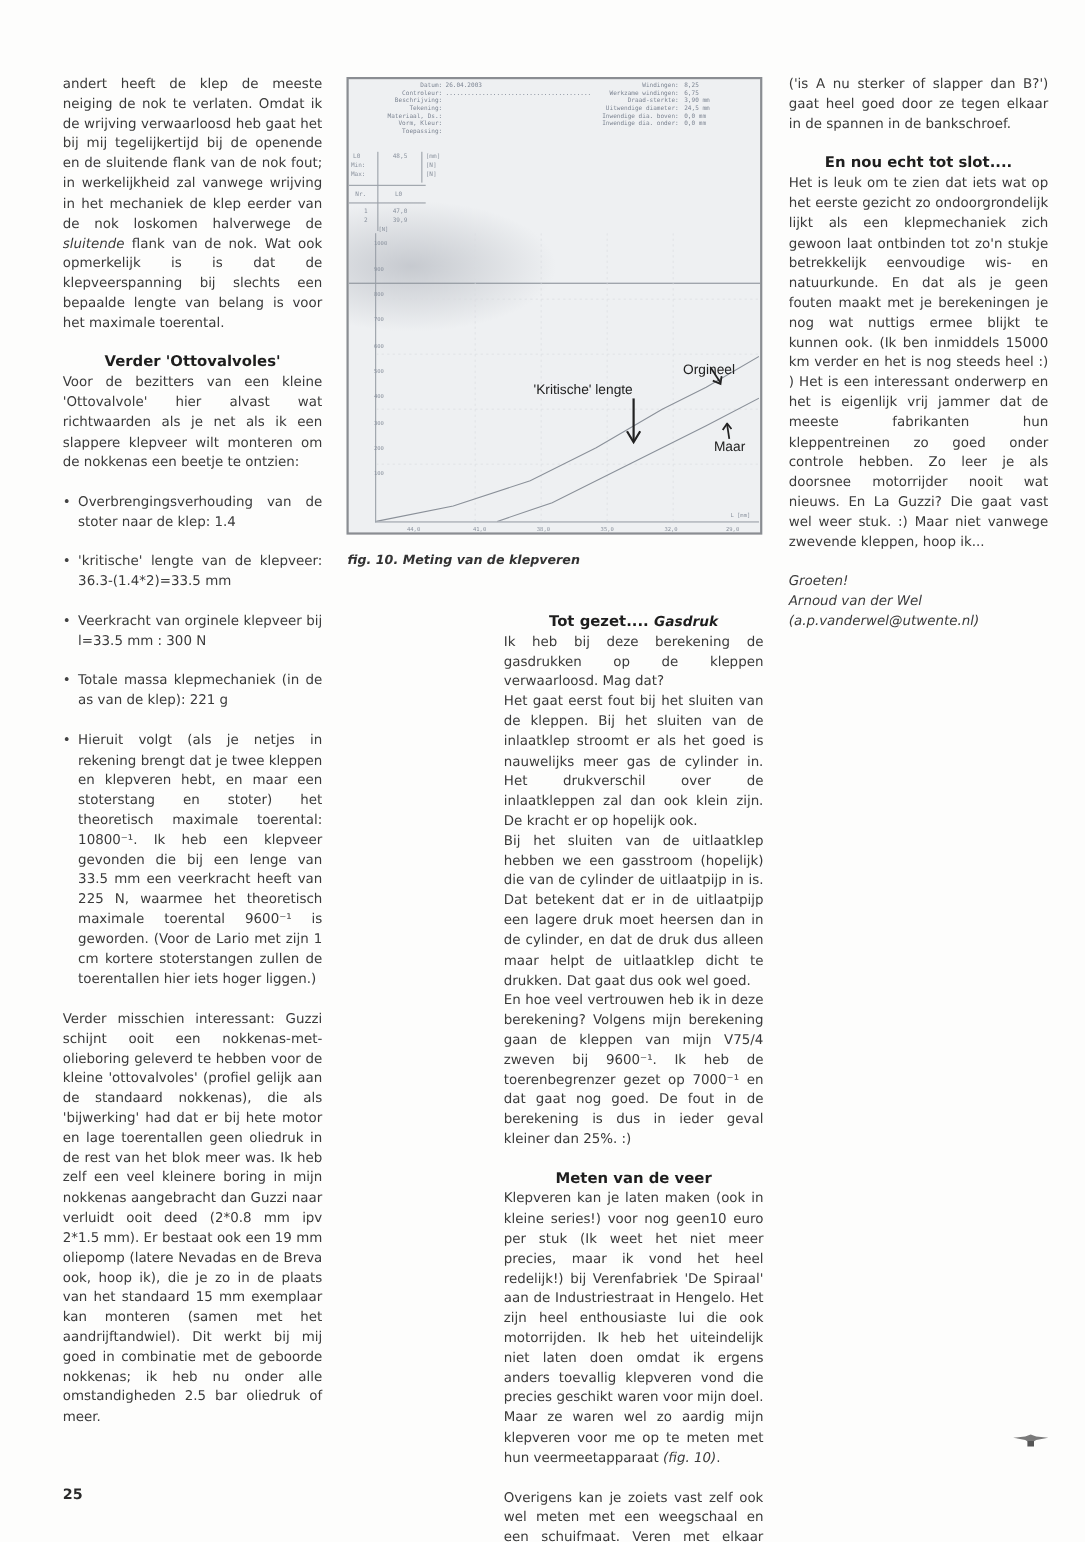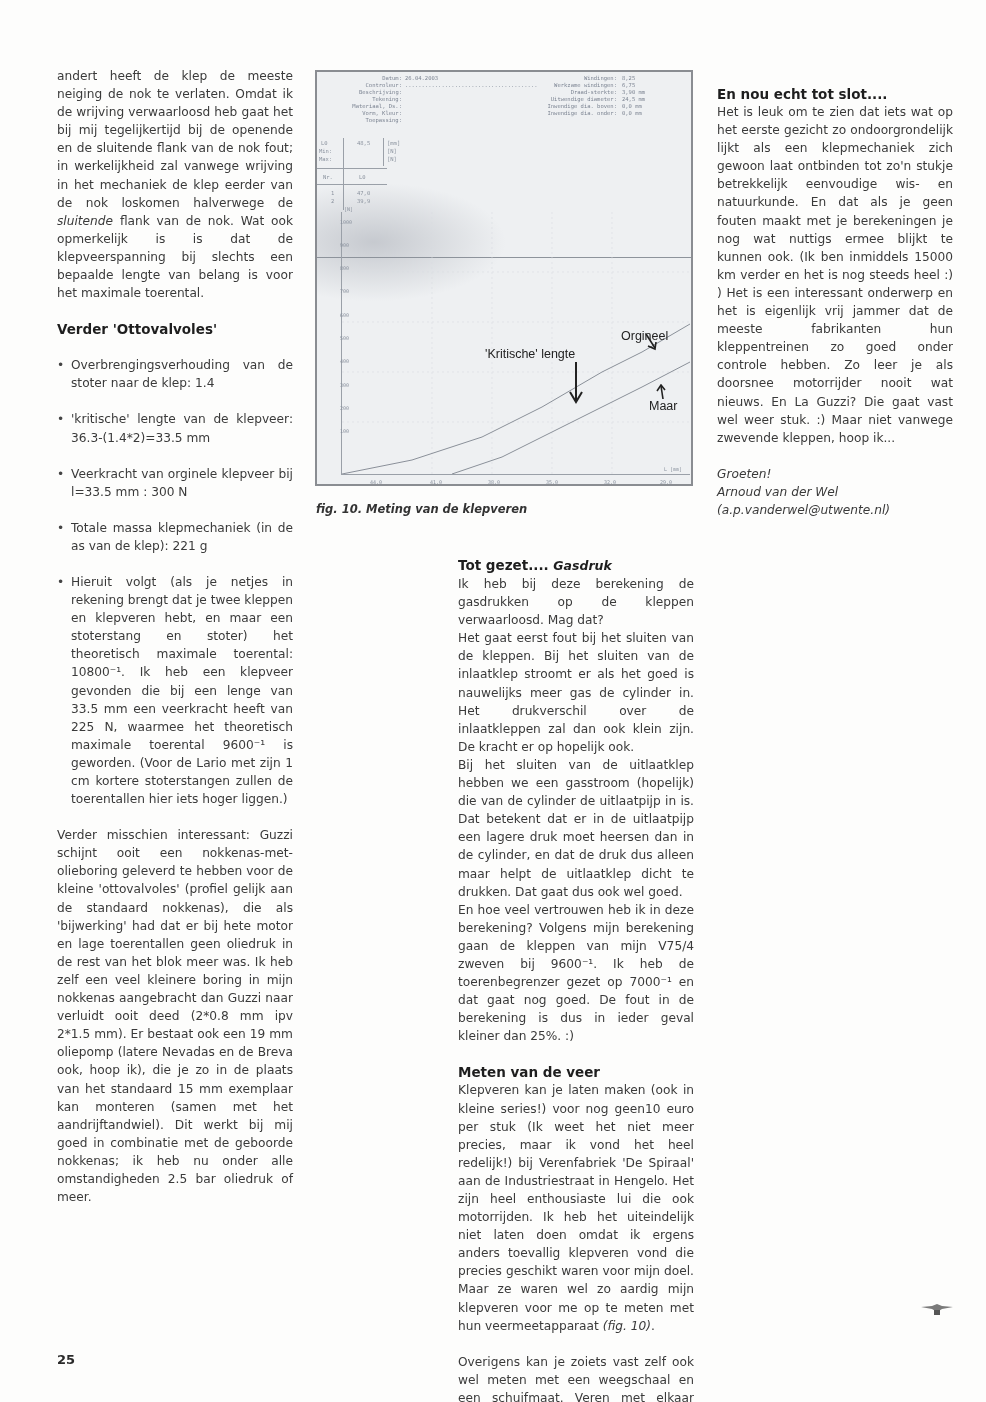--- a/index.html
+++ b/index.html
@@ -5,21 +5,21 @@
   html, body { margin:0; padding:0; }
   body {
     width:986px; height:1402px; background:#fdfdfc; position:relative; overflow:hidden;
     font-family: "DejaVu Sans", sans-serif; color:#3a3a3a;
   }
   .col { position:absolute; font-size:12.2px; line-height:18.1px; text-align:justify; }
   .col p { margin:0; }
   .col1 { left:57px; top:67px; width:236px; }
   .col2 { left:458px; top:556px; width:236px; }
   .col3 { left:717px; top:67px; width:236px; }
-  h3 { font-size:13.5px; font-weight:bold; color:#1e1e1e; margin:0; line-height:18px; text-align:left; }
+  h3 { font-size:13.5px; font-weight:bold; color:#1e1e1e; margin:0; line-height:18px; text-align:center; }
   h3 .sub { font-style:italic; font-weight:bold; font-size:12.5px; }
   .gap { height:18px; }
   ul { list-style:none; margin:0; padding:0; }
   ul li { position:relative; padding-left:14px; margin-bottom:18px; }
   ul li::before { content:"\2022"; position:absolute; left:0; top:0; color:#444; }
   .it { font-style:italic; }
   .sig { font-style:italic; text-align:left; }
   .pagenum { position:absolute; left:57px; top:1352px; font-size:13px; font-weight:bold; color:#2a2a2a; }
   
   .figure { position:absolute; left:315px; top:70px; width:378px; height:416px;
@@ -34,20 +34,21 @@
   .fig-caption { position:absolute; left:316px; top:502px; font-style:italic; font-weight:bold; font-size:11.5px; color:#333; }
   .logo { position:absolute; left:920px; top:1302px; width:34px; height:16px; }
 </style>
 </head>
 <body>
 
 <div class="col col1">
   <p><span>andert heeft de klep de meeste neiging de nok te verlaten. Omdat ik de wrijving verwaarloosd heb gaat het bij mij tegelijkertijd bij de openende en de sluitende flank van de nok fout; in werkelijkheid zal vanwege wrijving in het mechaniek de klep eerder van de nok loskomen halverwege de </span><span class="it">sluitende</span><span> flank van de nok. Wat ook opmerkelijk is is dat de klepveerspanning bij slechts een bepaalde lengte van belang is voor het maximale toerental.</span></p>
   <div class="gap"></div>
   <h3>Verder 'Ottovalvoles'</h3>
+  <p>Voor de bezitters van een kleine 'Ottovalvole' hier alvast wat richtwaarden als je net als ik een slappere klepveer wilt monteren om de nokkenas een beetje te ontzien:</p>
   <div class="gap"></div>
   <ul>
     <li>Overbrengingsverhouding van de stoter naar de klep: 1.4</li>
     <li>'kritische' lengte van de klepveer: 36.3-(1.4*2)=33.5 mm</li>
     <li>Veerkracht van orginele klepveer bij l=33.5 mm : 300 N</li>
     <li>Totale massa klepmechaniek (in de as van de klep): 221 g</li>
     <li>Hieruit volgt (als je netjes in rekening brengt dat je twee kleppen en klepveren hebt, en maar een stoterstang en stoter) het theoretisch maximale toerental: 10800⁻¹. Ik heb een klepveer gevonden die bij een lenge van 33.5 mm een veerkracht heeft van 225 N, waarmee het theoretisch maximale toerental 9600⁻¹ is geworden. (Voor de Lario met zijn 1 cm kortere stoterstangen zullen de toerentallen hier iets hoger liggen.)</li>
   </ul>
   <p>Verder misschien interessant: Guzzi schijnt ooit een nokkenas-met-olieboring geleverd te hebben voor de kleine 'ottovalvoles' (profiel gelijk aan de standaard nokkenas), die als 'bijwerking' had dat er bij hete motor en lage toerentallen geen oliedruk in de rest van het blok meer was. Ik heb zelf een veel kleinere boring in mijn nokkenas aangebracht dan Guzzi naar verluidt ooit deed (2*0.8 mm ipv 2*1.5 mm). Er bestaat ook een 19 mm oliepomp (latere Nevadas en de Breva ook, hoop ik), die je zo in de plaats van het standaard 15 mm exemplaar kan monteren (samen met het aandrijftandwiel). Dit werkt bij mij goed in combinatie met de geboorde nokkenas; ik heb nu onder alle omstandigheden 2.5 bar oliedruk of meer.</p>
 </div>
@@ -166,20 +167,21 @@
   <p>Bij het sluiten van de uitlaatklep hebben we een gasstroom (hopelijk) die van de cylinder de uitlaatpijp in is. Dat betekent dat er in de uitlaatpijp een lagere druk moet heersen dan in de cylinder, en dat de druk dus alleen maar helpt de uitlaatklep dicht te drukken. Dat gaat dus ook wel goed.</p>
   <p>En hoe veel vertrouwen heb ik in deze berekening? Volgens mijn berekening gaan de kleppen van mijn V75/4 zweven bij 9600⁻¹. Ik heb de toerenbegrenzer gezet op 7000⁻¹ en dat gaat nog goed. De fout in de berekening is dus in ieder geval kleiner dan 25%. :)</p>
   <div class="gap"></div>
   <h3>Meten van de veer</h3>
   <p><span>Klepveren kan je laten maken (ook in kleine series!) voor nog geen10 euro per stuk (Ik weet het niet meer precies, maar ik vond het heel redelijk!) bij Verenfabriek 'De Spiraal' aan de Industriestraat in Hengelo. Het zijn heel enthousiaste lui die ook motorrijden. Ik heb het uiteindelijk niet laten doen omdat ik ergens anders toevallig klepveren vond die precies geschikt waren voor mijn doel. Maar ze waren wel zo aardig mijn klepveren voor me op te meten met hun veermeetapparaat </span><span class="it">(fig. 10)</span><span>.</span></p>
   <div class="gap"></div>
   <p>Overigens kan je zoiets vast zelf ook wel meten met een weegschaal en een schuifmaat. Veren met elkaar vergelijken</p>
 </div>
 
 <div class="col col3">
+  <p>('is A nu sterker of slapper dan B?') gaat heel goed door ze tegen elkaar in de spannen in de bankschroef.</p>
   <div class="gap"></div>
   <h3>En nou echt tot slot....</h3>
   <p>Het is leuk om te zien dat iets wat op het eerste gezicht zo ondoorgrondelijk lijkt als een klepmechaniek zich gewoon laat ontbinden tot zo'n stukje betrekkelijk eenvoudige wis- en natuurkunde. En dat als je geen fouten maakt met je berekeningen je nog wat nuttigs ermee blijkt te kunnen ook. (Ik ben inmiddels 15000 km verder en het is nog steeds heel :) ) Het is een interessant onderwerp en het is eigenlijk vrij jammer dat de meeste fabrikanten hun kleppentreinen zo goed onder controle hebben. Zo leer je als doorsnee motorrijder nooit wat nieuws. En La Guzzi? Die gaat vast wel weer stuk. :) Maar niet vanwege zwevende kleppen, hoop ik...</p>
   <div class="gap"></div>
   <p class="sig">Groeten!</p>
   <p class="sig">Arnoud van der Wel</p>
   <p class="sig">(a.p.vanderwel@utwente.nl)</p>
 </div>
 
 <svg class="logo" viewBox="0 0 34 16">

